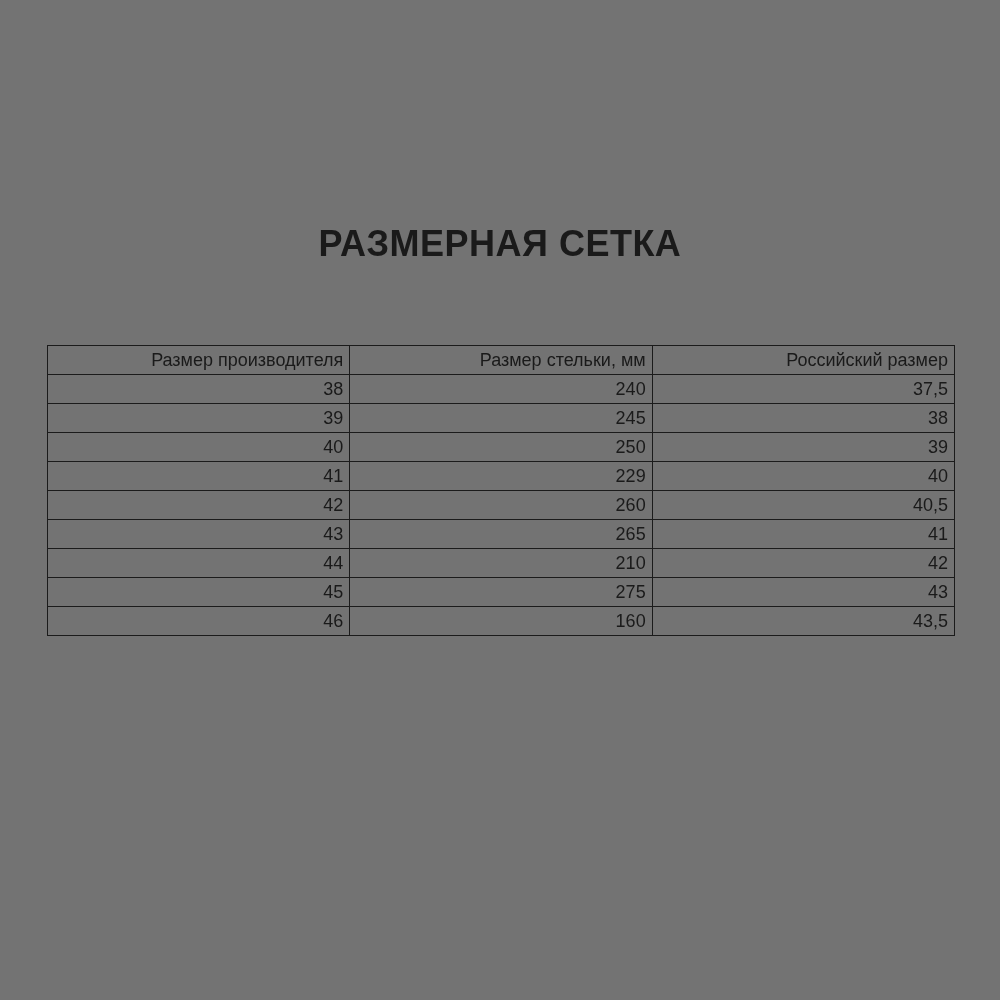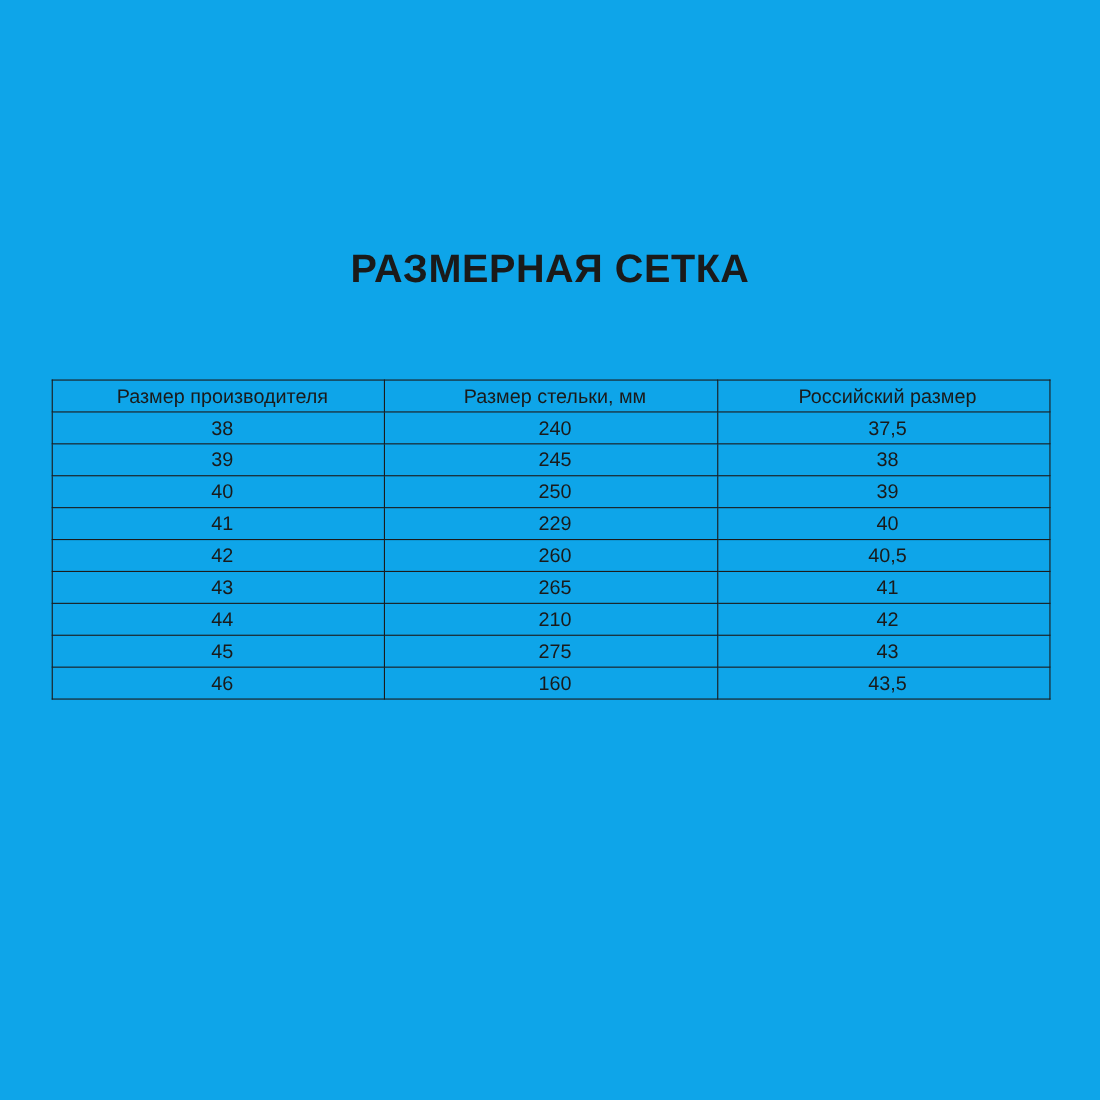--- a/index.html
+++ b/index.html
@@ -4,21 +4,21 @@
 <style>
   html, body {
     margin: 0;
     padding: 0;
     background: #ffffff;
   }
   .page {
     position: relative;
     width: 1000px;
     height: 1000px;
-    background: #0ea5e9;
+    background: #737373;
     font-family: "Liberation Sans", "DejaVu Sans", sans-serif;
     color: #1a1a1a;
     overflow: hidden;
   }
   .page-title {
     position: absolute;
     top: 226px;
     left: 0;
     width: 100%;
     text-align: center;
@@ -36,21 +36,21 @@
     border-collapse: collapse;
     table-layout: fixed;
     font-size: 18px;
     color: #1a1a1a;
   }
   table.size-table th,
   table.size-table td {
     border: 1.5px solid #1b1b1b;
     height: 28px;
     padding: 0 6px 0 13px;
-    text-align: center;
+    text-align: right;
     vertical-align: middle;
     font-weight: 400;
     white-space: nowrap;
     overflow: hidden;
   }
 </style>
 </head>
 <body>
 
 <div class="page">

